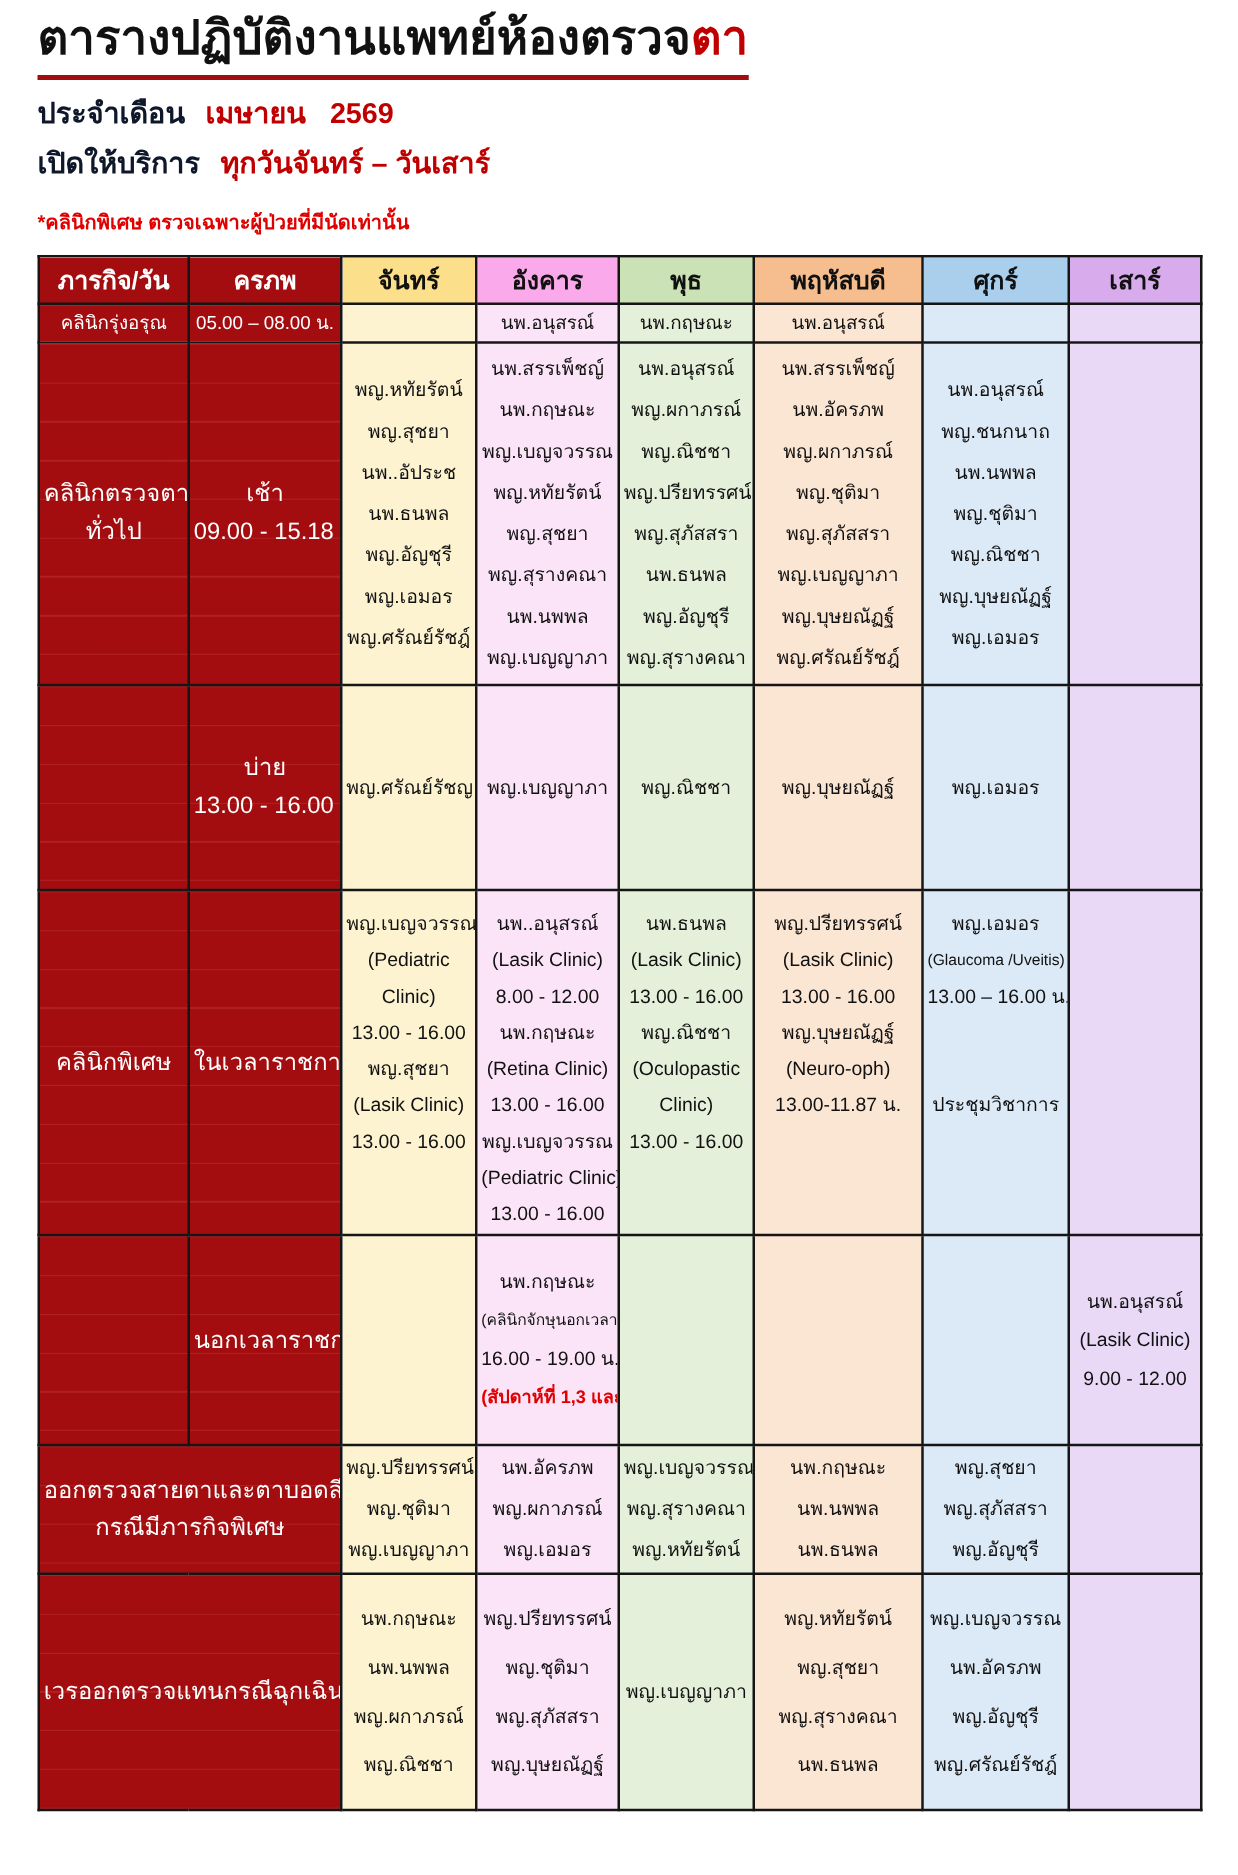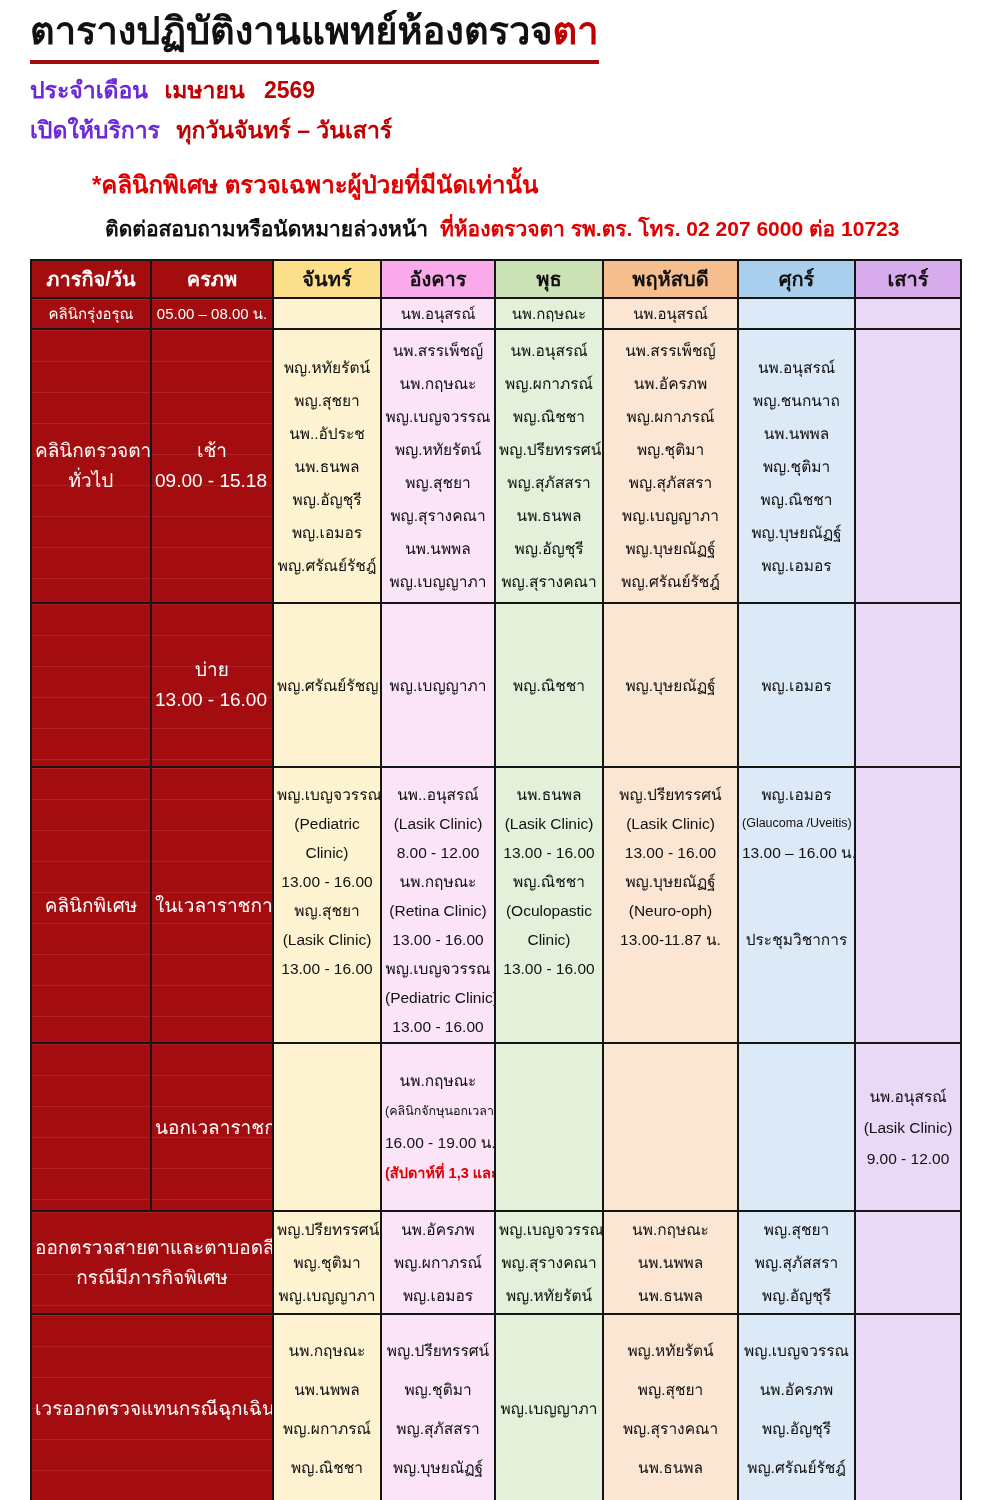--- a/index.html
+++ b/index.html
@@ -16,23 +16,23 @@
     display:inline-block;
     font-size:38px;
     font-weight:bold;
     line-height:1.25;
     padding-bottom:4px;
     border-bottom:4px solid var(--dark-red);
     letter-spacing:0;
   }
   .page-title .t-red{color:var(--accent-red);}
   .meta-line{margin-top:12px;font-size:23px;font-weight:bold;line-height:1.25;}
-  .meta-line .label{color:#6d28d9;}
+  .meta-line .label{color:#0f172a;}
   .meta-line .value{color:var(--accent-red);white-space:pre-wrap;margin-left:10px;}
-  .note-1{margin-top:20px;margin-left:62px;font-size:24px;font-weight:bold;color:var(--note-red);}
+  .note-1{margin-top:20px;font-size:16px;font-weight:bold;color:var(--note-red);}
   .note-2{margin-top:8px;margin-left:75px;font-size:21px;font-weight:bold;}
   .note-2 .black{color:#111;}
   .note-2 .red{color:var(--note-red);margin-left:6px;}
 
   table.schedule{
     margin:14px 0 0 30px;
     width:930px;
     border-collapse:collapse;
     table-layout:fixed;
   }
@@ -106,24 +106,20 @@
     </div>
     <div class="meta-line">
       <span class="label">ประจำเดือน</span>
       <span class="value">เมษายน   2569</span>
     </div>
     <div class="meta-line">
       <span class="label">เปิดให้บริการ</span>
       <span class="value">ทุกวันจันทร์ – วันเสาร์</span>
     </div>
     <div class="note-1">*คลินิกพิเศษ ตรวจเฉพาะผู้ป่วยที่มีนัดเท่านั้น</div>
-    <div class="note-2">
-      <span class="black">ติดต่อสอบถามหรือนัดหมายล่วงหน้า</span>
-      <span class="red">ที่ห้องตรวจตา รพ.ตร. โทร. 02 207 6000 ต่อ 10723</span>
-    </div>
   </div>
 
   <table class="schedule" id="schedule">
     <colgroup>
       <col>
         <col>
         <col>
         <col>
         <col>
         <col>

